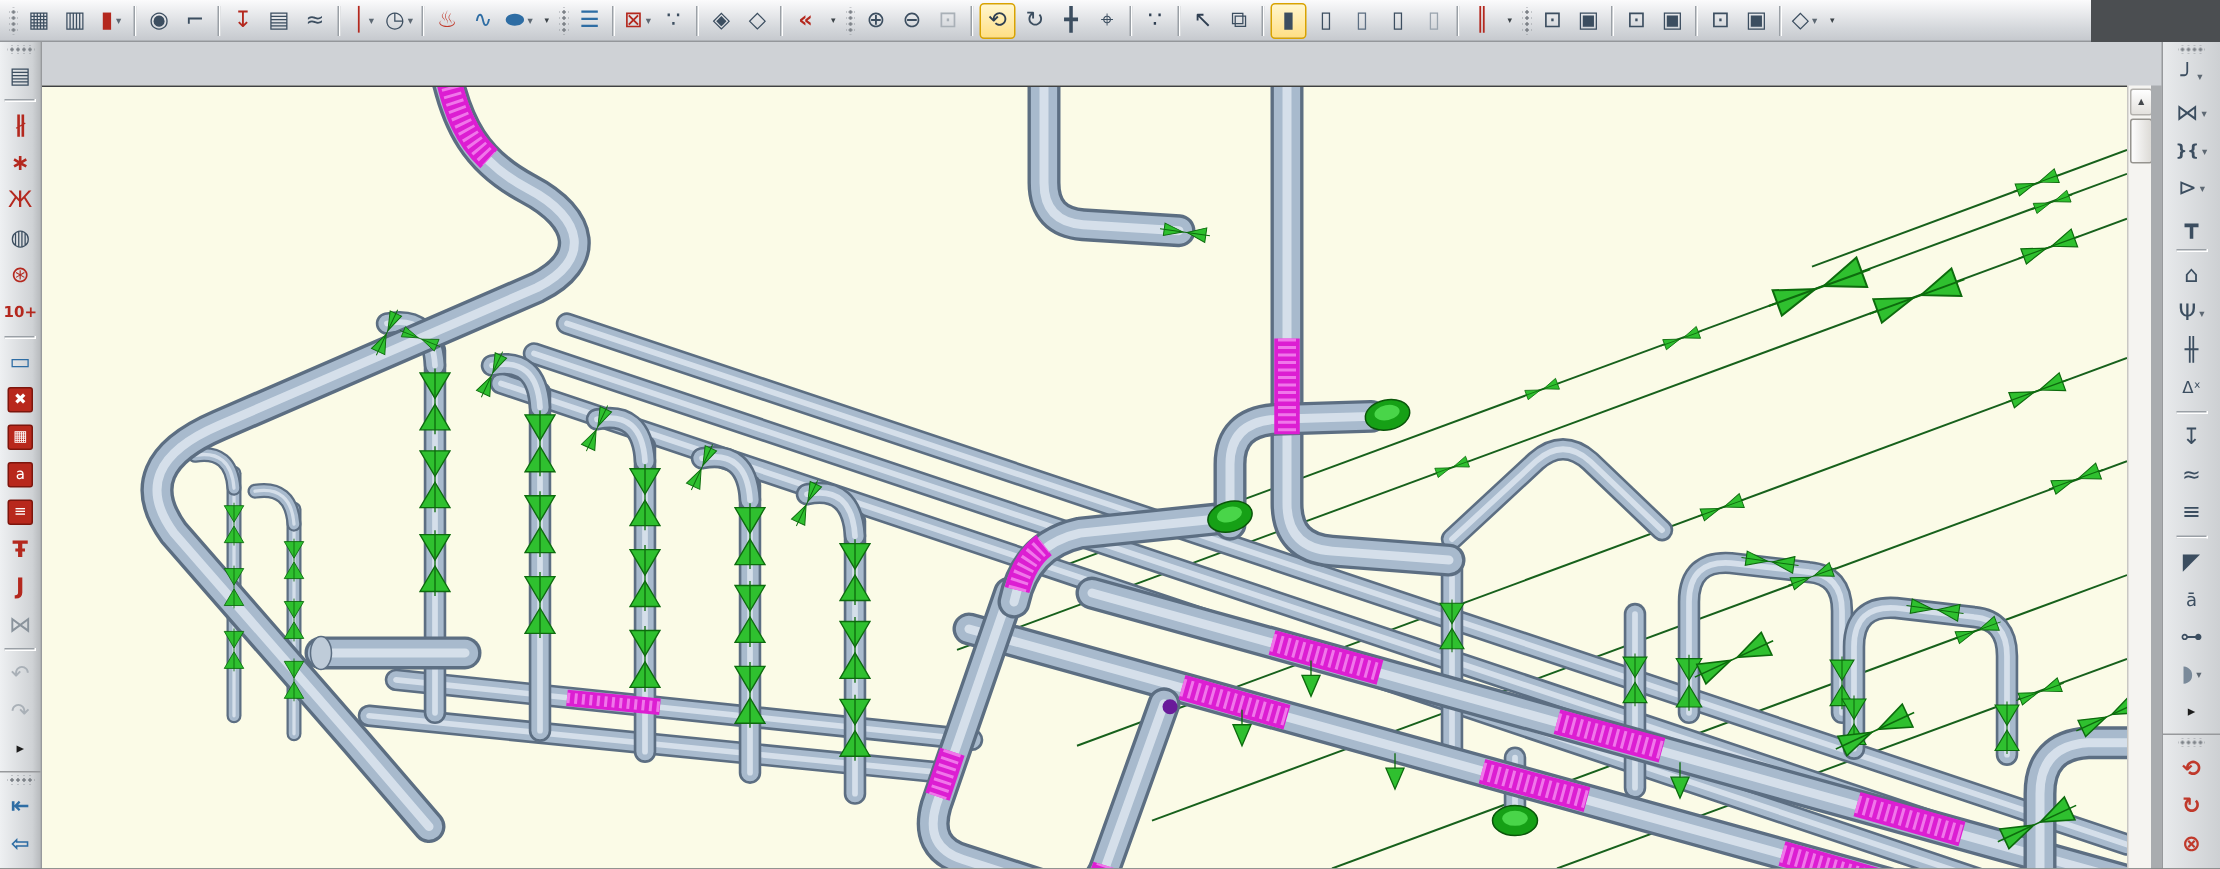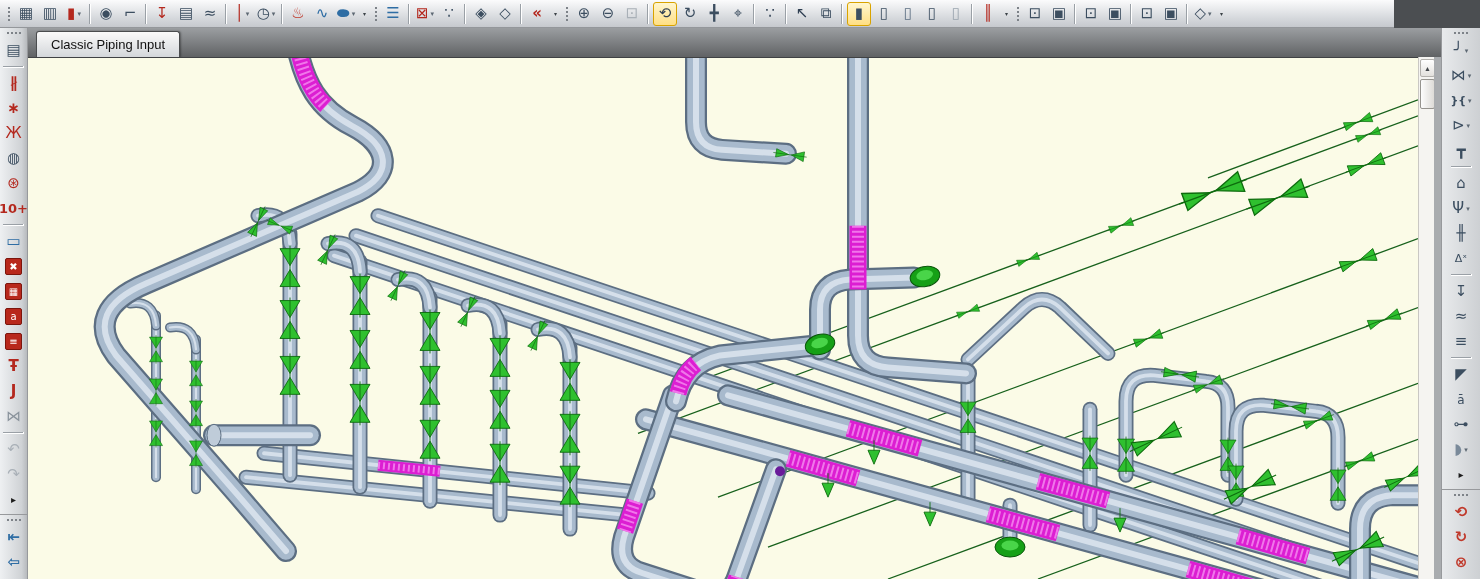--- a/index.html
+++ b/index.html
@@ -234,25 +234,20 @@
       </span>
       <span class="sep"></span>
       <span class="tbtn">
         <i class="ico" style="color: rgb(60, 78, 96);">◇</i>
         <b class="dd ico">▾</b>
       </span>
       <span class="ovf ico">▾</span>
     </div>
   <div id="topdark"></div>
 
-  <div id="tabrow">
-    <div id="tab">
-      <span>Classic Piping Input</span>
-    </div>
-  </div>
 
   <div id="leftcol">
     <div class="tb v">
         <span class="grip"></span>
         <span class="tbtn">
           <i class="ico" style="color: rgb(60, 78, 96);">▤</i>
         </span>
         <span class="sep"></span>
         <span class="tbtn bold">
           <i class="ico" style="color: rgb(180, 40, 30);">∦</i>
@@ -263,21 +258,21 @@
         <span class="tbtn">
           <i class="ico" style="color: rgb(180, 40, 30);">Ж</i>
         </span>
         <span class="tbtn">
           <i class="ico" style="color: rgb(60, 78, 96);">◍</i>
         </span>
         <span class="tbtn">
           <i class="ico" style="color: rgb(180, 40, 30);">⊛</i>
         </span>
         <span class="tbtn bold">
-          <i class="ico" style="color: rgb(180, 40, 30); font-size: 13px;">10+</i>
+          <i class="ico" style="color: rgb(180, 40, 30); font-size: 10px;">10+</i>
         </span>
         <span class="sep"></span>
         <span class="tbtn">
           <i class="ico" style="color: rgb(46, 109, 164);">▭</i>
         </span>
         <span class="tbtn boxed">
           <i class="ico">✖</i>
         </span>
         <span class="tbtn boxed">
           <i class="ico">▦</i>

